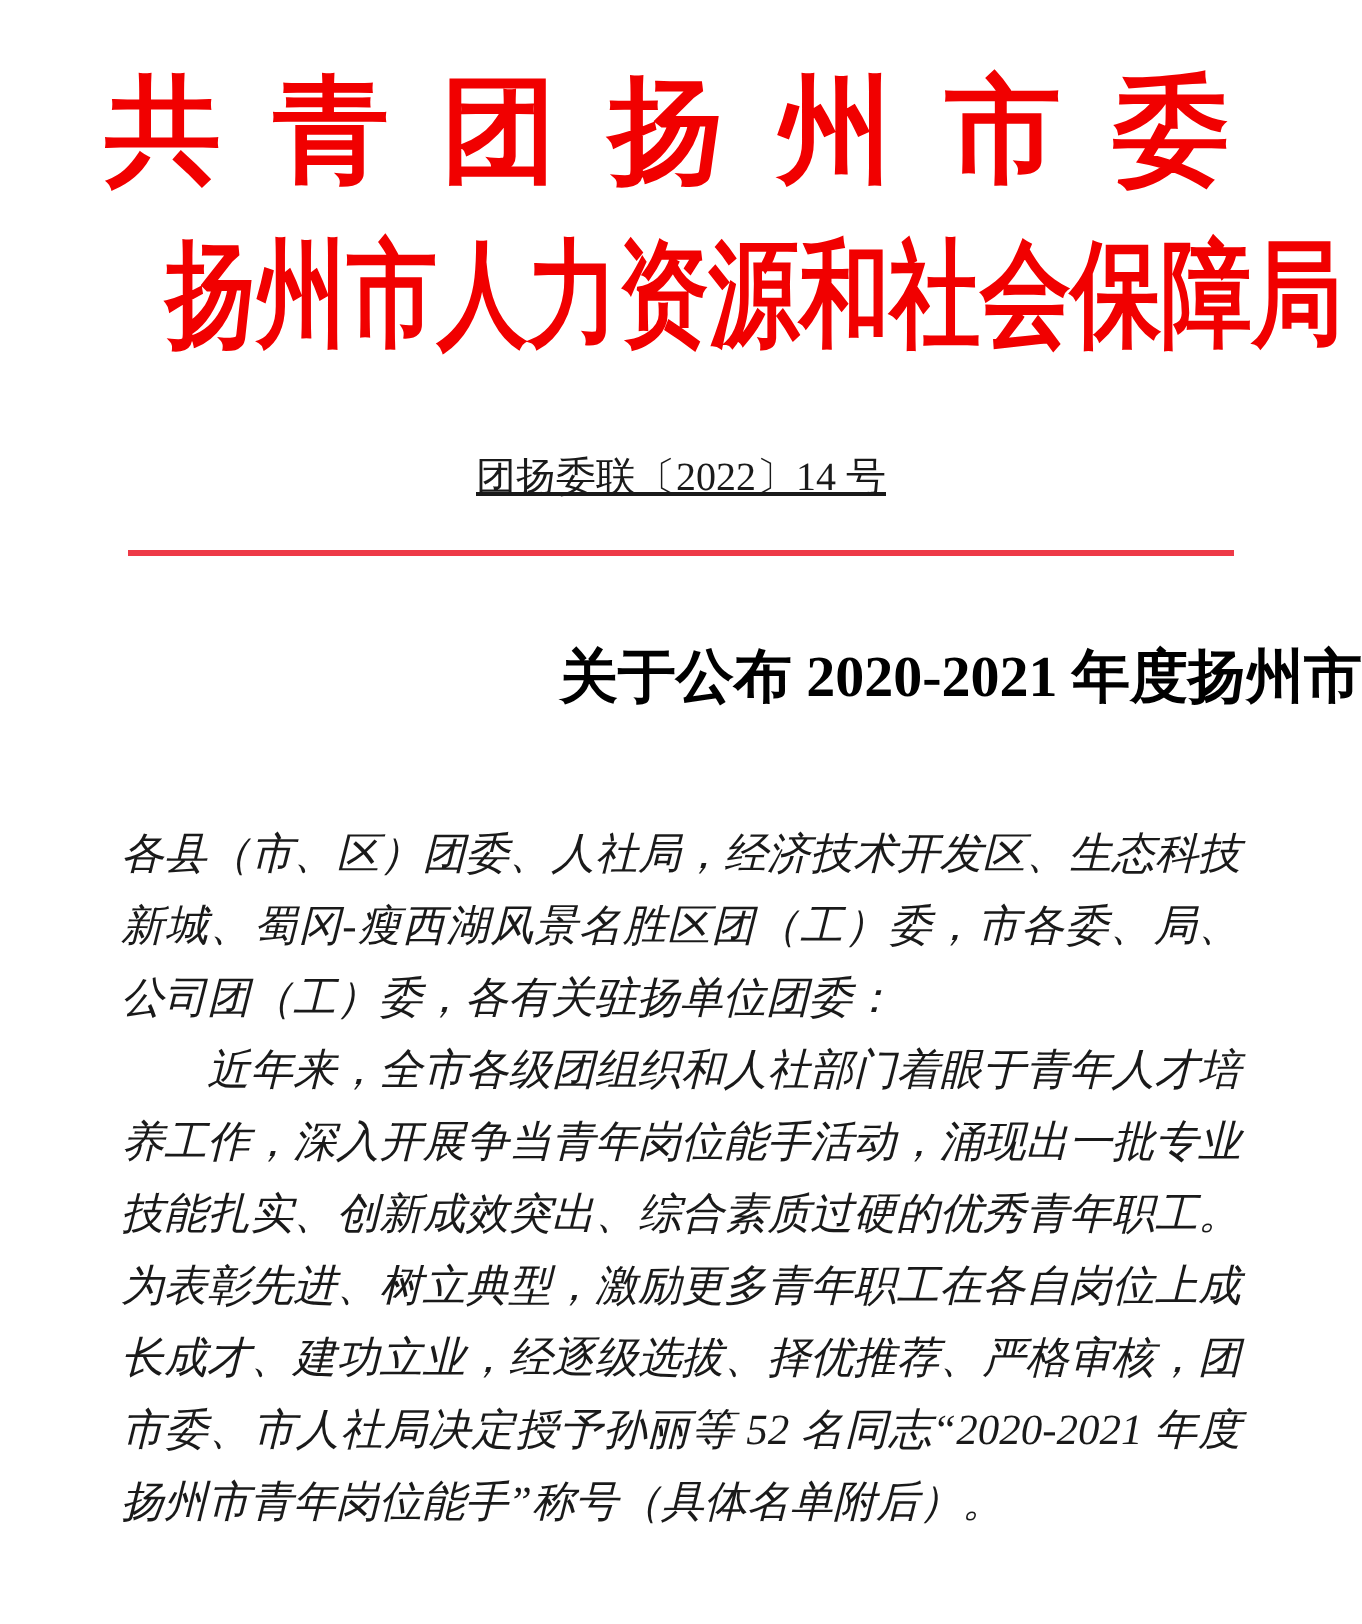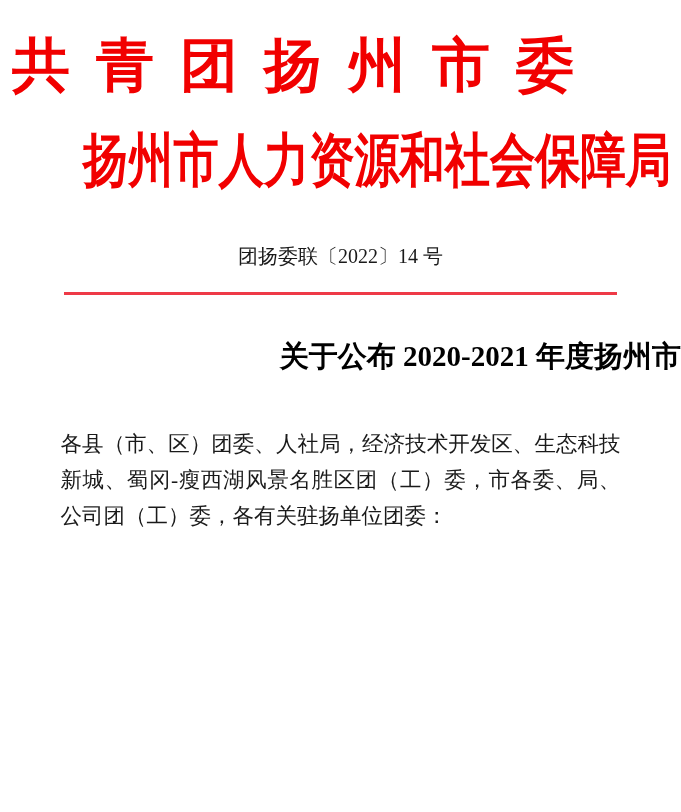--- a/index.html
+++ b/index.html
@@ -15,47 +15,48 @@
     color: #111111;
   }
   .page {
     width: 681px;
     height: 812px;
     background: #ffffff;
     position: relative;
   }
   .org-primary {
     margin-top: 30px;
+    text-align: center;
     font-size: 58px;
     line-height: 72px;
     font-weight: bold;
     letter-spacing: 26px;
     padding-left: 12px; 
     white-space: nowrap;
   }
   .org-secondary {
-    margin-top: 33px;
+    margin-top: 16px;
     text-align: right;
     font-size: 58px;
     line-height: 60px;
     font-weight: bold;
     white-space: nowrap;
-    font-family: Liberation Mono, monospace;
   }
   .org-secondary .squeeze {
     display: inline-block;
     transform: scaleX(0.78);
     transform-origin: center center;
   }
   .doc-number {
     margin-top: 46px;
     text-align: center;
     font-size: 20px;
     line-height: 30px;
     color: #1a1a1a;
+    text-decoration: underline;
   }
   .red-rule {
     width: 553px;
     height: 3px;
     margin: 21px auto 0 auto;
   }
   .doc-title {
     margin-top: 42px;
     text-align: right;
     font-weight: bold;
@@ -64,20 +65,21 @@
     color: #000000;
   }
   .body-text {
     width: 560px;
     margin: 50px auto 0 auto;
     font-size: 21.5px;
     line-height: 36px;
     text-align: justify;
     text-justify: inter-ideograph;
     color: #1a1a1a;
+    font-style: italic;
   }
   .body-text p {
     margin: 0;
     padding: 0;
   }
   .body-text p.indented {
     text-indent: 2em;
   }
 </style>
 </head>
@@ -94,15 +96,16 @@
   <div class="doc-number">团扬委联〔2022〕14 号</div>
 
   <div class="red-rule" style="background: rgb(238, 58, 71);"></div>
 
   <div class="doc-title">
     <div>关于公布 2020-2021 年度扬州市</div>
   </div>
 
   <div class="body-text">
     <p>各县（市、区）团委、人社局，经济技术开发区、生态科技新城、蜀冈-瘦西湖风景名胜区团（工）委，市各委、局、公司团（工）委，各有关驻扬单位团委：</p>
+    <p class="indented">近年来，全市各级团组织和人社部门着眼于青年人才培养工作，深入开展争当青年岗位能手活动，涌现出一批专业技能扎实、创新成效突出、综合素质过硬的优秀青年职工。为表彰先进、树立典型，激励更多青年职工在各自岗位上成长成才、建功立业，经逐级选拔、择优推荐、严格审核，团市委、市人社局决定授予孙丽等 52 名同志“2020-2021 年度扬州市青年岗位能手”称号（具体名单附后）。</p>
   </div>
 
 </div>
 
 </body></html>

